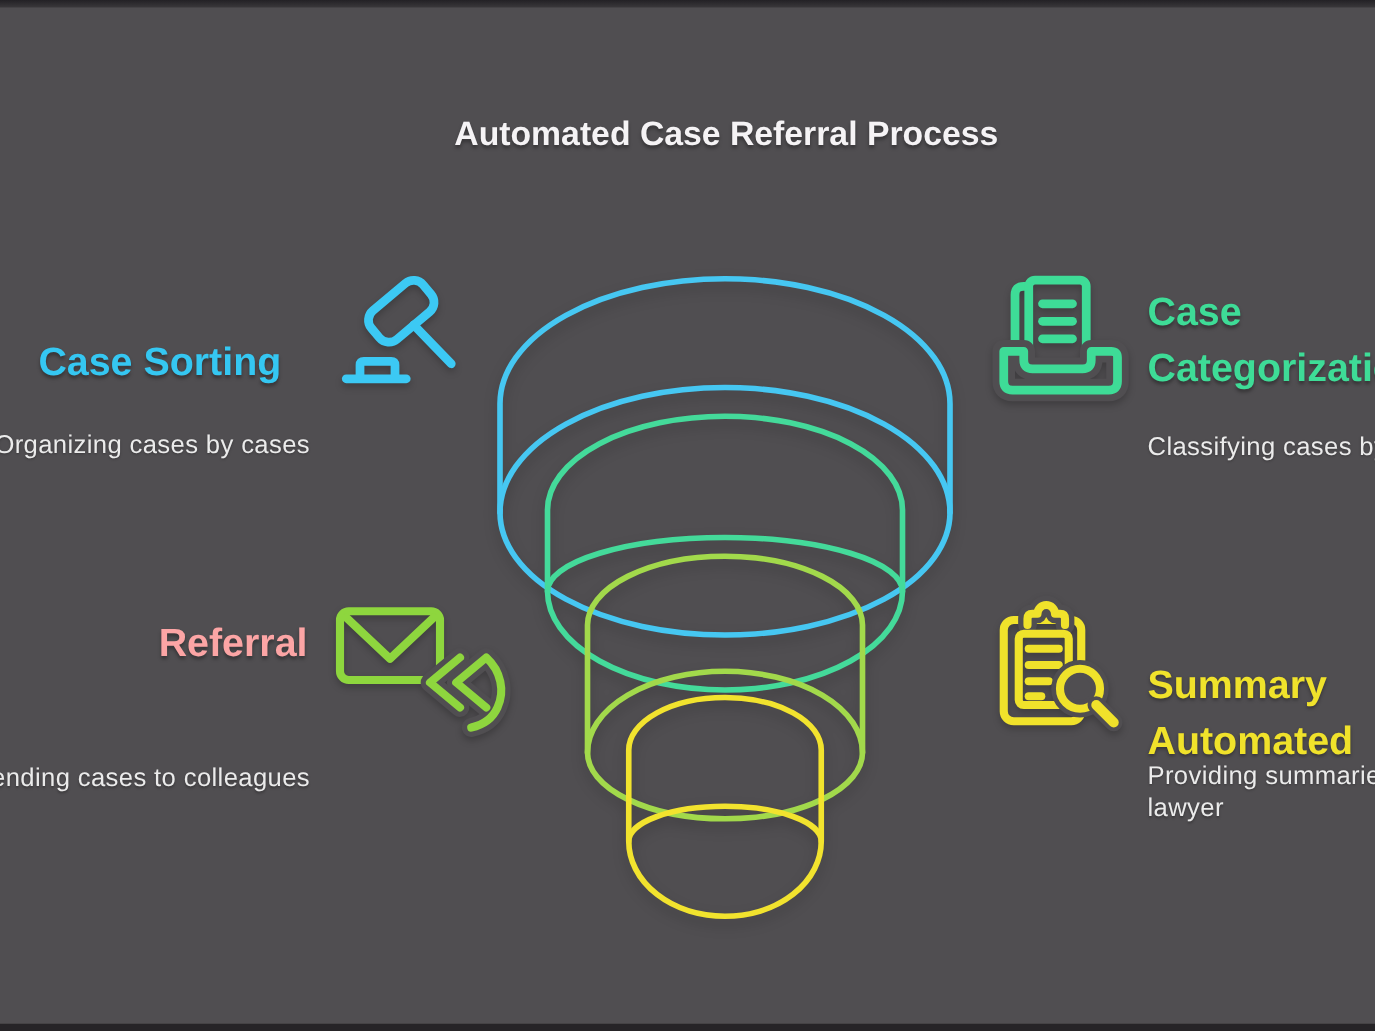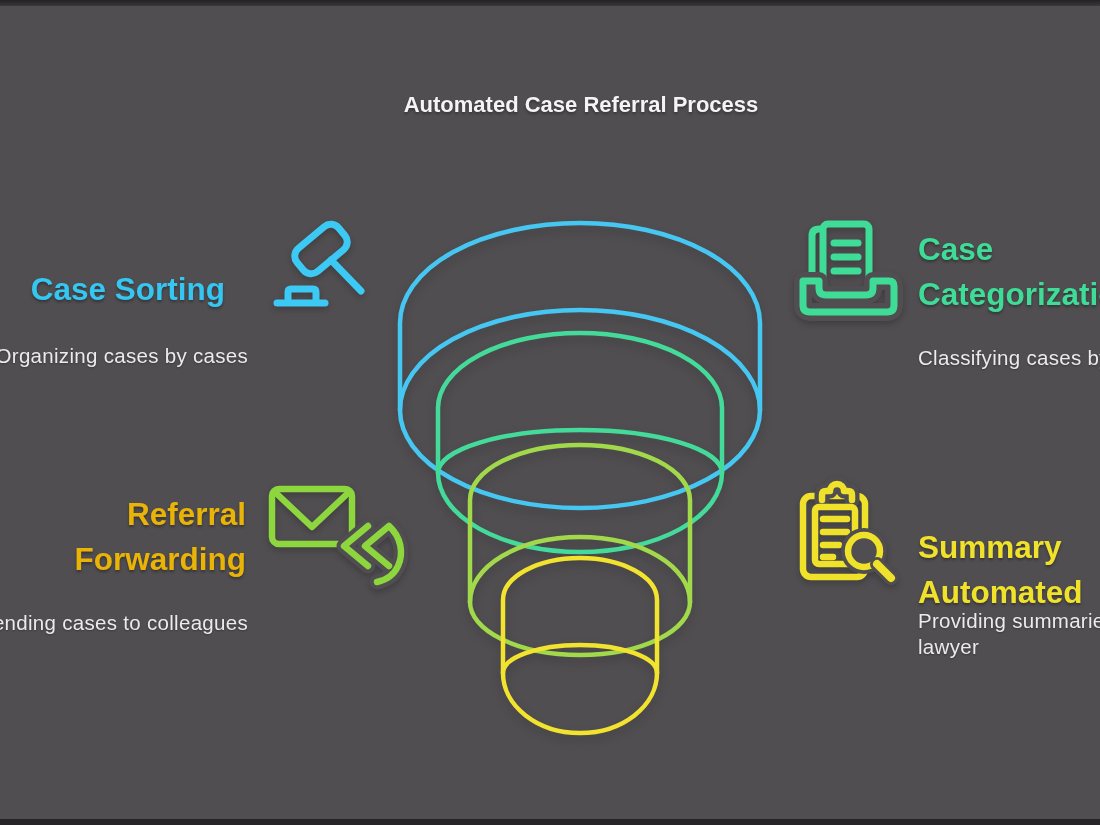--- a/index.html
+++ b/index.html
@@ -6,37 +6,37 @@
   #canvas{
     position:relative;width:1100px;height:825px;overflow:hidden;
     background:#504e51;
     font-family:"Liberation Sans", sans-serif;
   }
   .bar{position:absolute;left:0;width:1100px;height:6px;}
   .bar.top{top:0;background:linear-gradient(#232125,#3a383b);}
   .bar.bottom{bottom:0;background:#262427;}
   .title{
     position:absolute;left:581px;top:92px;transform:translateX(-50%);
-    white-space:nowrap;color:#f5f3f5;font-size:22px;font-weight:700;
+    white-space:nowrap;color:#f5f3f5;font-size:27px;font-weight:700;
     text-shadow:0 2px 3px rgba(0,0,0,0.35);
   }
   .heading{
     position:absolute;font-size:31.5px;font-weight:700;line-height:45px;
     white-space:nowrap;text-shadow:0 2px 3px rgba(0,0,0,0.35);
   }
   .heading.right-align{text-align:right;}
   .desc{
     position:absolute;font-size:20.5px;line-height:26px;color:#ebebeb;
     white-space:nowrap;letter-spacing:0.3px;
     text-shadow:0 1px 2px rgba(0,0,0,0.3);
   }
   .desc.right-align{text-align:right;}
   .c-cyan{color:#35c7f2;}
   .c-green{color:#3edc97;}
-  .c-lime{color:#eab308;}
+  .c-lime{color:#fca5a5;}
   .c-yellow{color:#f0e22b;margin-top:33px;}
   svg{position:absolute;overflow:visible;}
   #funnel{filter:drop-shadow(0 5px 5px rgba(0,0,0,0.18));}
   .icon{filter:drop-shadow(0 3px 3px rgba(0,0,0,0.22));}
   .stroke{fill:none;stroke-linecap:round;stroke-linejoin:round;}
   .ko{fill:none;stroke:#504e51;stroke-linecap:round;stroke-linejoin:round;}
 </style>
 </head>
 <body>
 
@@ -91,21 +91,20 @@
     <rect class="stroke" x="823" y="224" width="46" height="72" rx="5" stroke="#3edc97" stroke-width="7"></rect>
     <path class="stroke" d="M834 243 H858" stroke="#3edc97" stroke-width="7"></path>
     <path class="stroke" d="M834 257 H858" stroke="#3edc97" stroke-width="7"></path>
     <path class="stroke" d="M834 271 H858" stroke="#3edc97" stroke-width="7"></path>
     <path class="ko" d="M803 281 H819 V288 Q819 295 826 295 H866 Q873 295 873 288 V281 H889 Q894 281 894 286 V305 Q894 312 887 312 H810 Q803 312 803 305 Z" stroke-width="18"></path>
     <path class="stroke" d="M803 281 H819 V288 Q819 295 826 295 H866 Q873 295 873 288 V281 H889 Q894 281 894 286 V305 Q894 312 887 312 H810 Q803 312 803 305 Z" stroke="#3edc97" stroke-width="7"></path>
   </svg>
 
   <div class="heading right-align c-lime" style="top:492px;right:854px;">
     <div>Referral</div>
-    <div>Forwarding</div>
   </div>
   <div class="desc right-align" style="top:610px;right:852px;">
     <div>Sending cases to colleagues</div>
   </div>
   <svg class="icon" style="left:266px;top:482px;" width="140" height="106" viewBox="266 482 140 106">
     <rect class="stroke" x="272" y="489" width="80" height="55" rx="7" stroke="#8ed63e" stroke-width="6.5"></rect>
     <path class="stroke" d="M277 494 L312 527 L347 494" stroke="#8ed63e" stroke-width="6.5"></path>
     <path class="ko" d="M368 566 L344 546 L368 526" stroke-width="15"></path>
     <path class="ko" d="M389 566 L365 546 L389 526 C401 537 404 553 398 566 C394 575 386 580 377 582" stroke-width="15"></path>
     <path class="stroke" d="M368 566 L344 546 L368 526" stroke="#8ed63e" stroke-width="6.5"></path>

